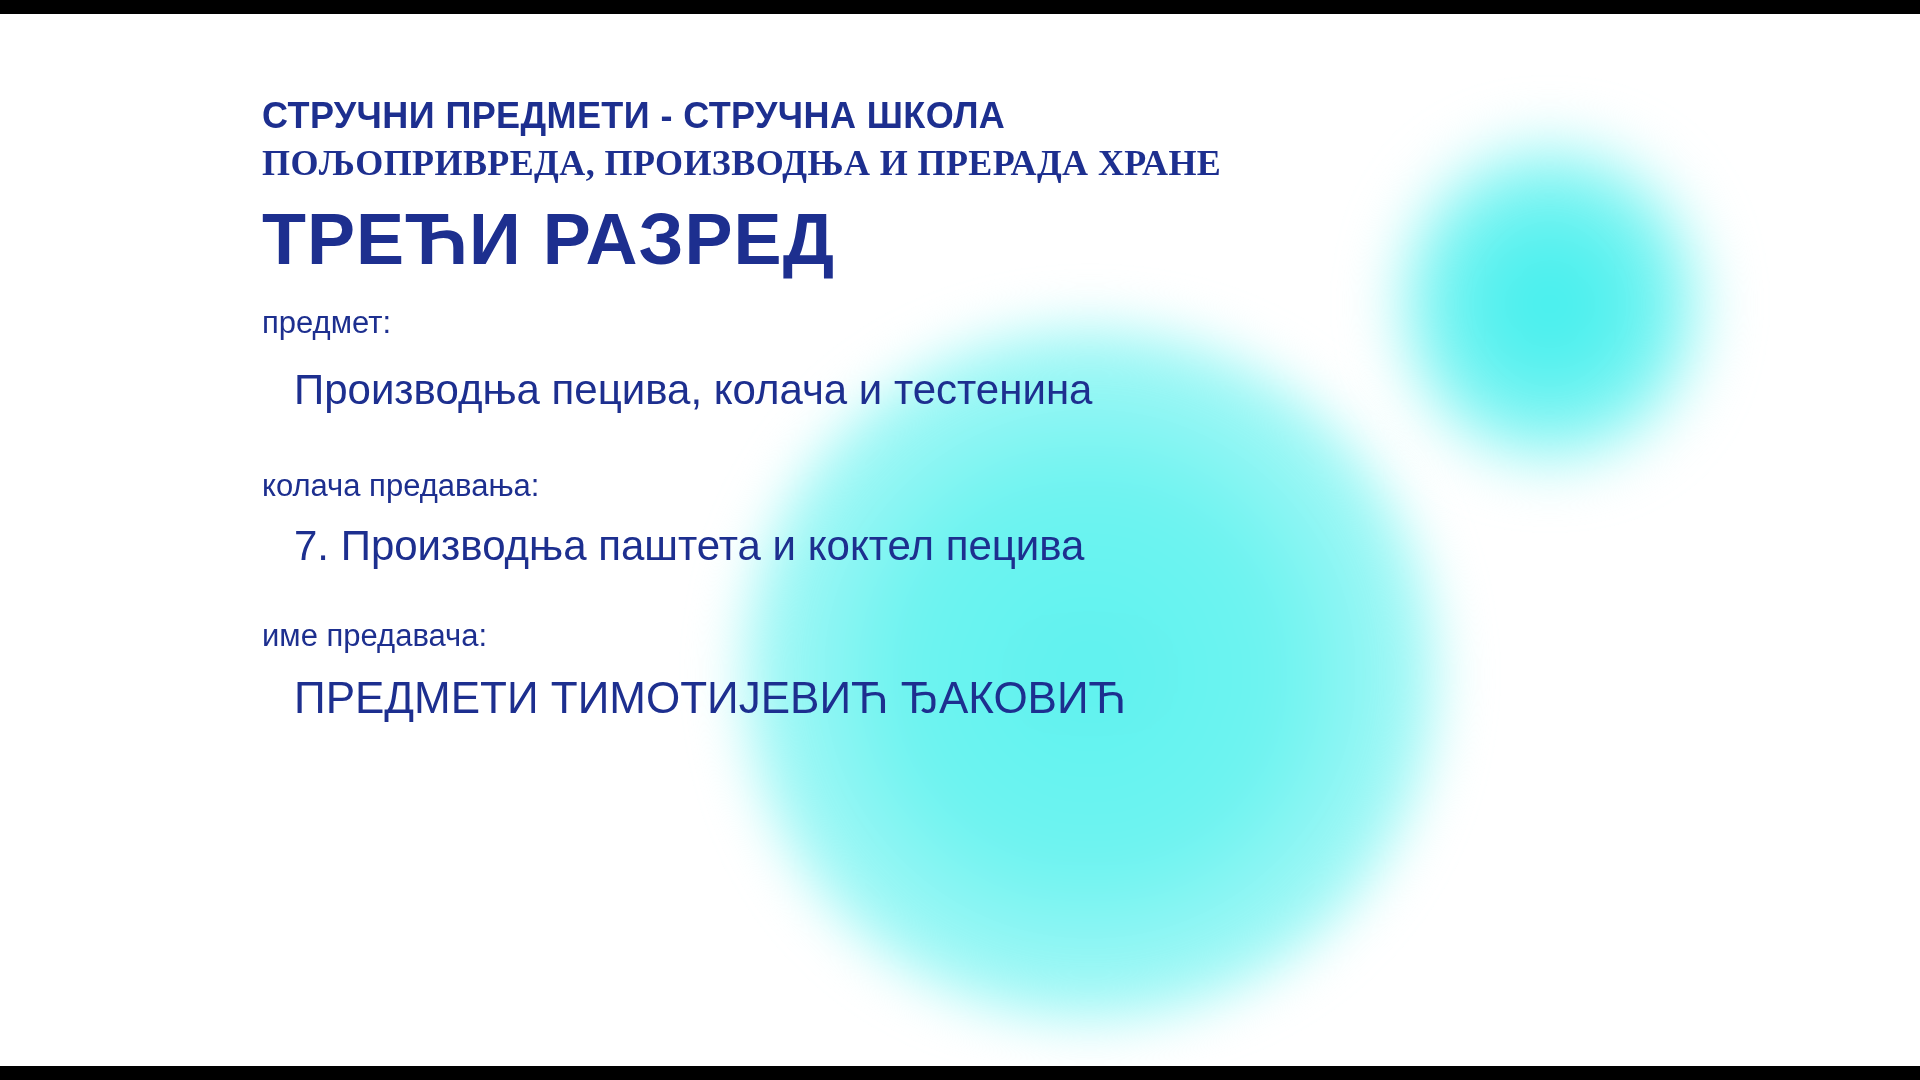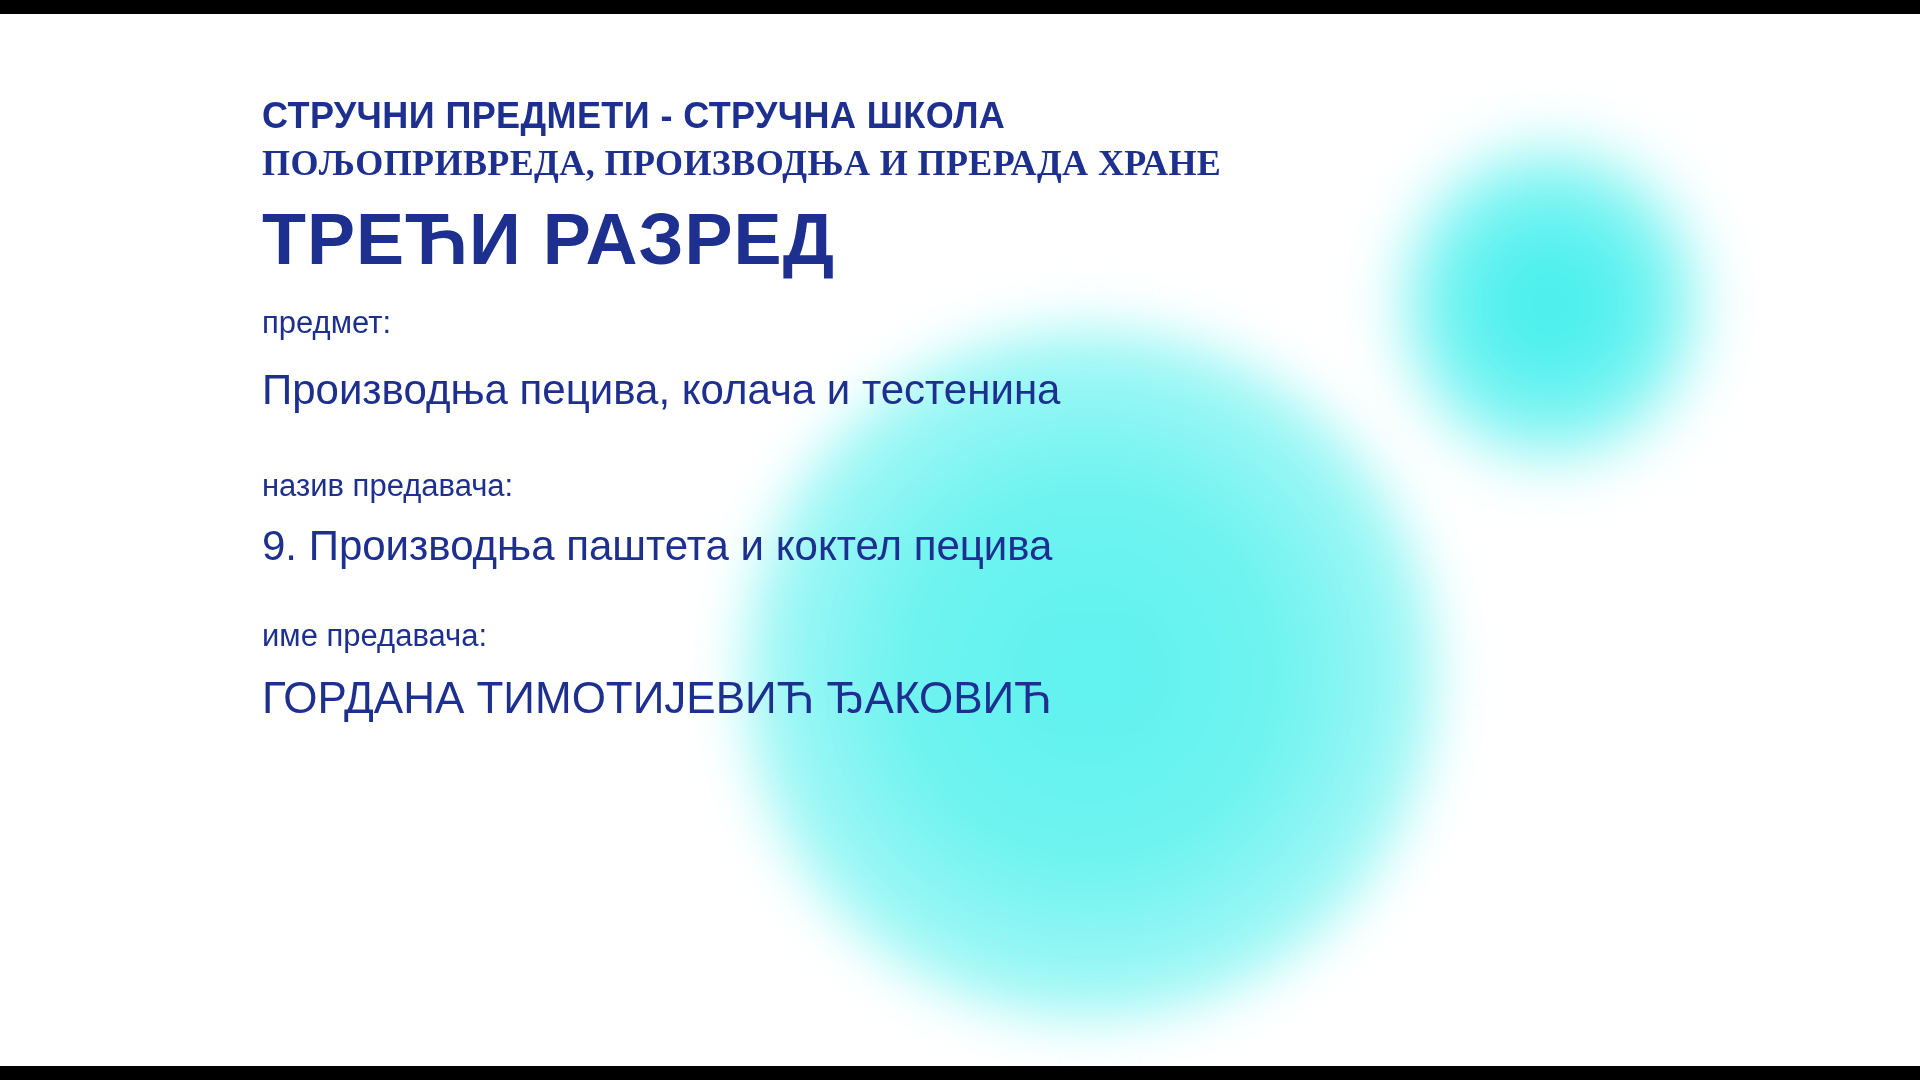--- a/index.html
+++ b/index.html
@@ -106,20 +106,21 @@
     color: #1d2f8f;
   }
   .label-subject { margin-top: 24px; }
   .label-lecture { margin-top: 52px; }
   .label-teacher { margin-top: 46px; }
 
   .value {
     font-size: 42px;
     line-height: 1.2;
     color: #1d2f8f;
+    margin-left: 32px;
   }
   .value-subject { margin-top: 24px; }
   .value-lecture { margin-top: 16px; }
   .value-teacher {
     margin-top: 18px;
     font-size: 44px;
   }
 </style>
 </head>
 <body>
@@ -138,26 +139,26 @@
       <div class="line-heading-1">СТРУЧНИ ПРЕДМЕТИ - СТРУЧНА ШКОЛА</div>
 
       <div class="line-heading-2">ПОЉОПРИВРЕДА, ПРОИЗВОДЊА И ПРЕРАДА ХРАНЕ</div>
 
       <div class="grade">ТРЕЋИ РАЗРЕД</div>
 
       <div class="label label-subject">предмет:</div>
 
       <div class="value value-subject">Производња пецива, колача и тестенина</div>
 
-      <div class="label label-lecture">назив предавача:</div>
+      <div class="label label-lecture">колача предавања:</div>
 
-      <div class="value value-lecture">9. Производња паштета и коктел пецива</div>
+      <div class="value value-lecture">7. Производња паштета и коктел пецива</div>
 
       <div class="label label-teacher">име предавача:</div>
 
-      <div class="value value-teacher">ГОРДАНА ТИМОТИЈЕВИЋ ЂАКОВИЋ</div>
+      <div class="value value-teacher">ПРЕДМЕТИ ТИМОТИЈЕВИЋ ЂАКОВИЋ</div>
 
     </div>
   </div>
 
   <div class="bar-bottom"></div>
 
 </div>
 
 </body></html>

